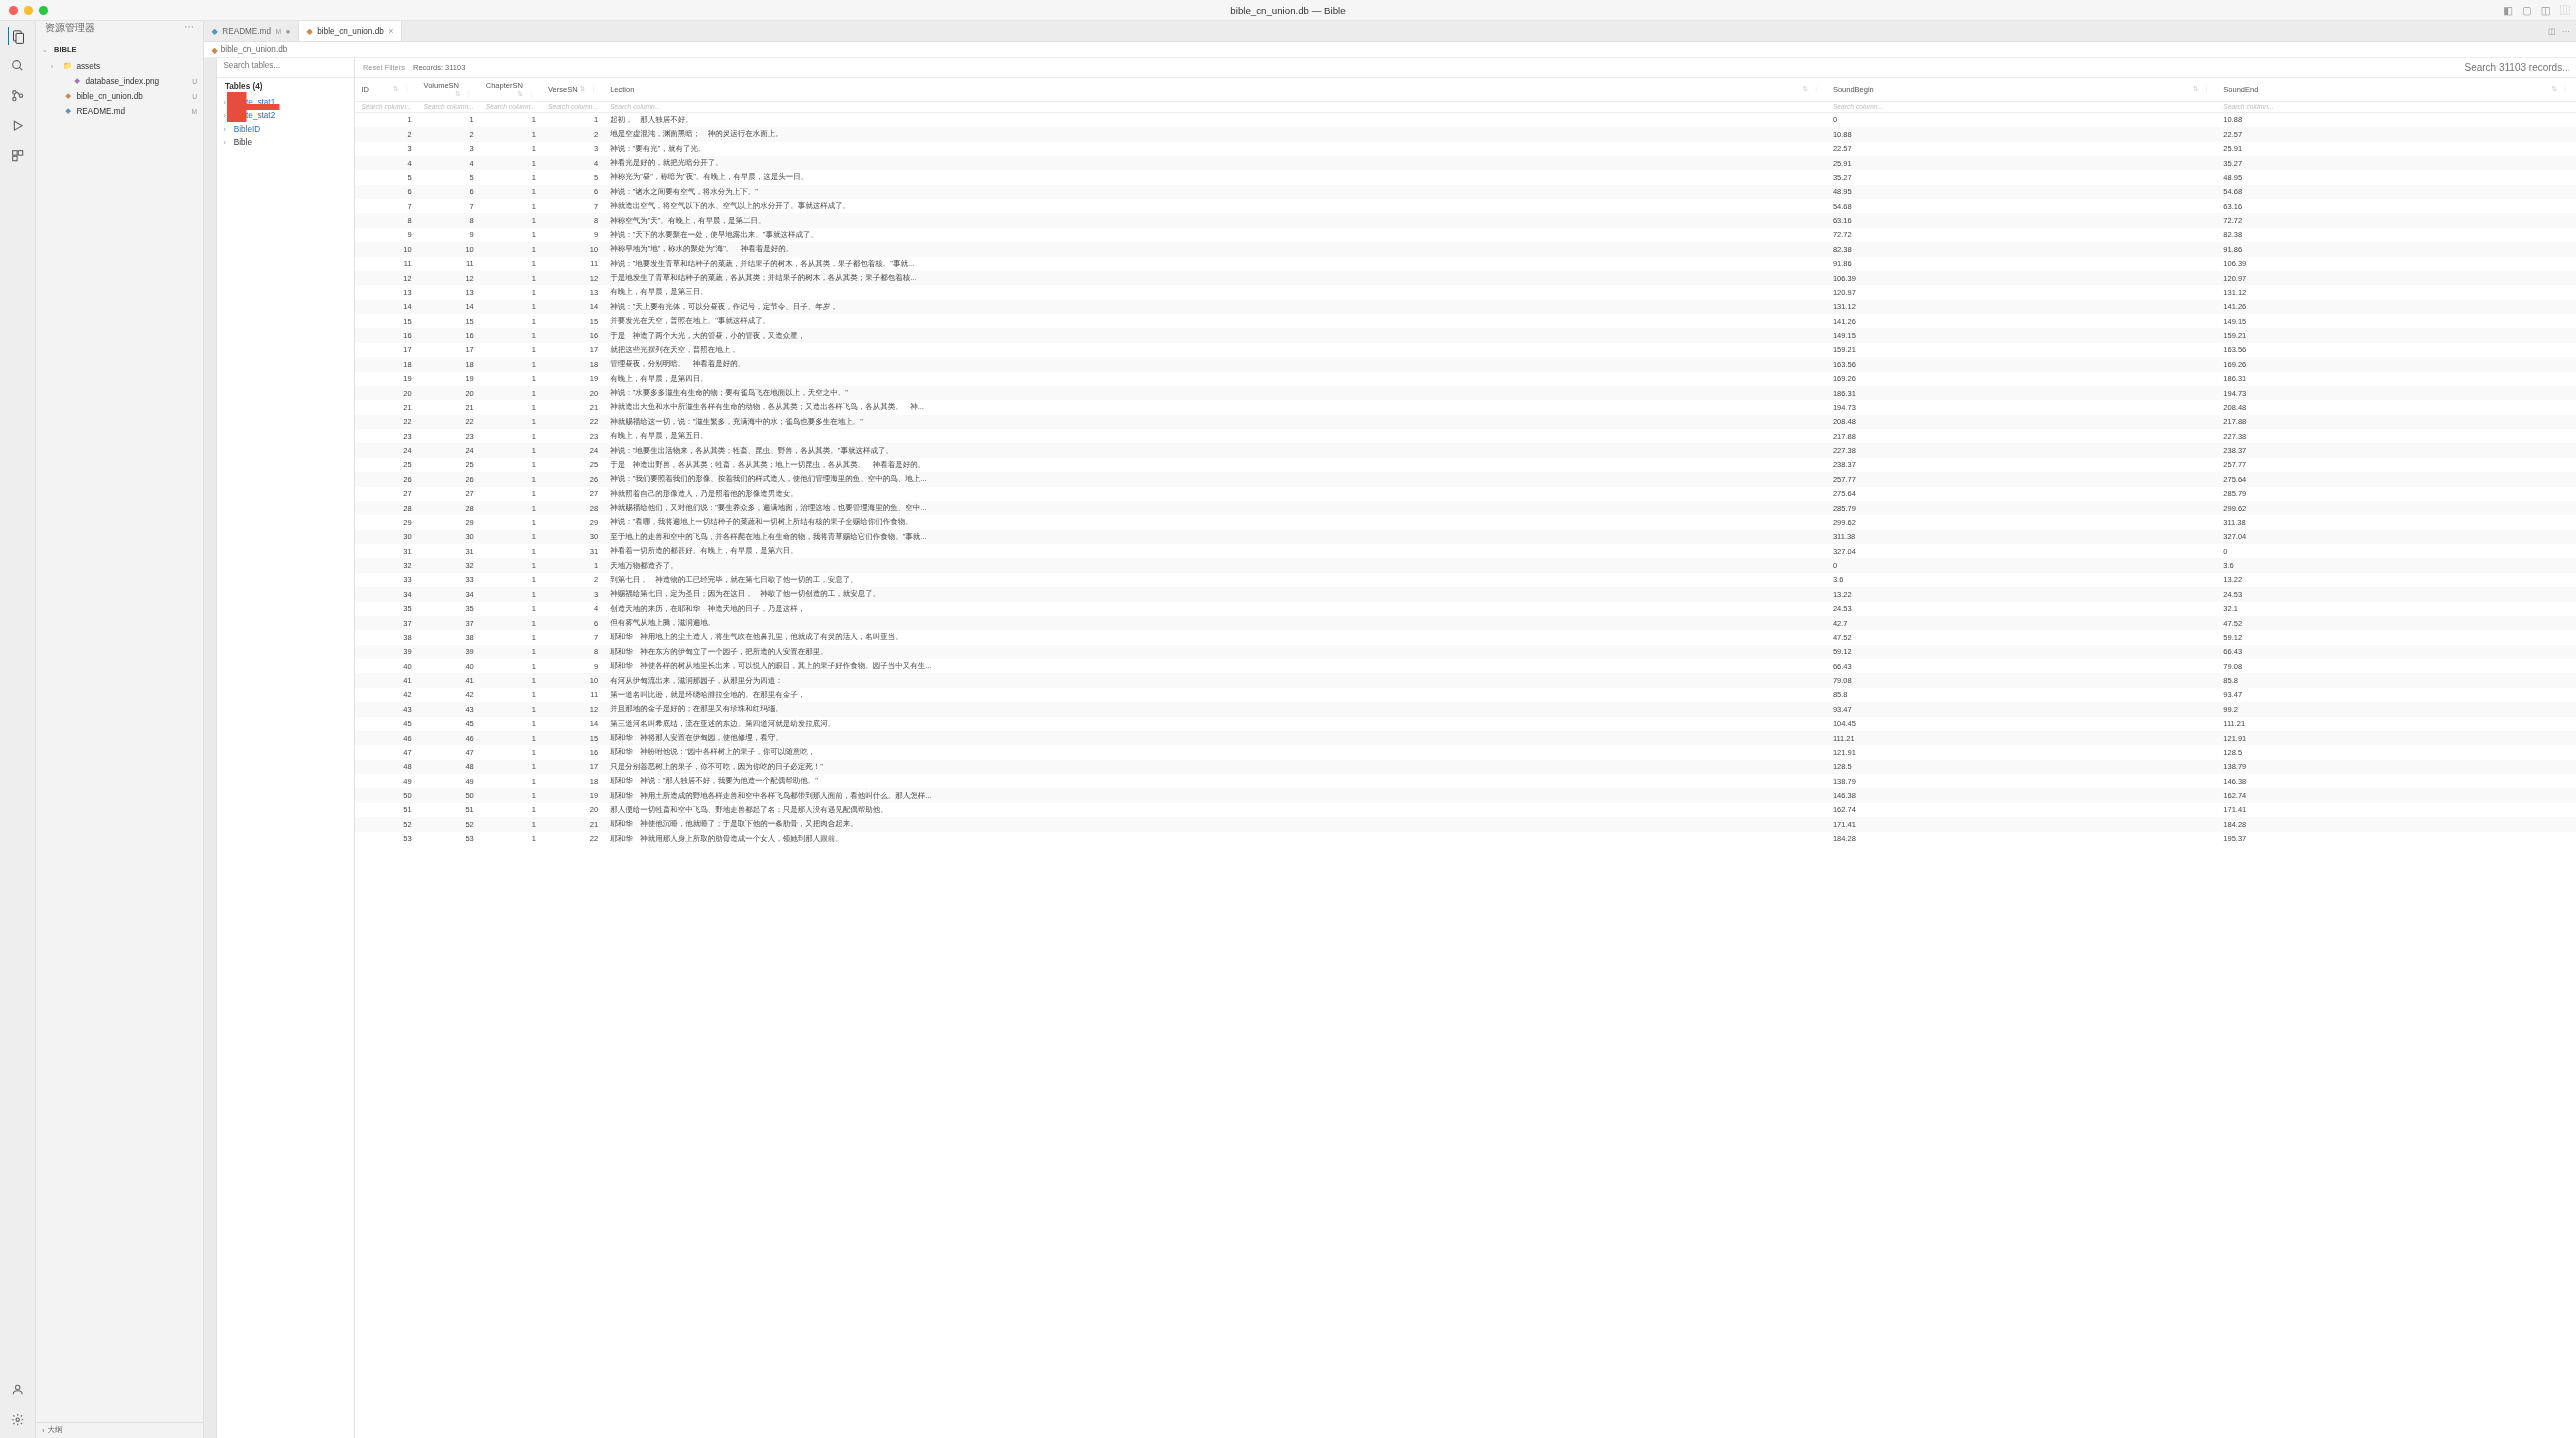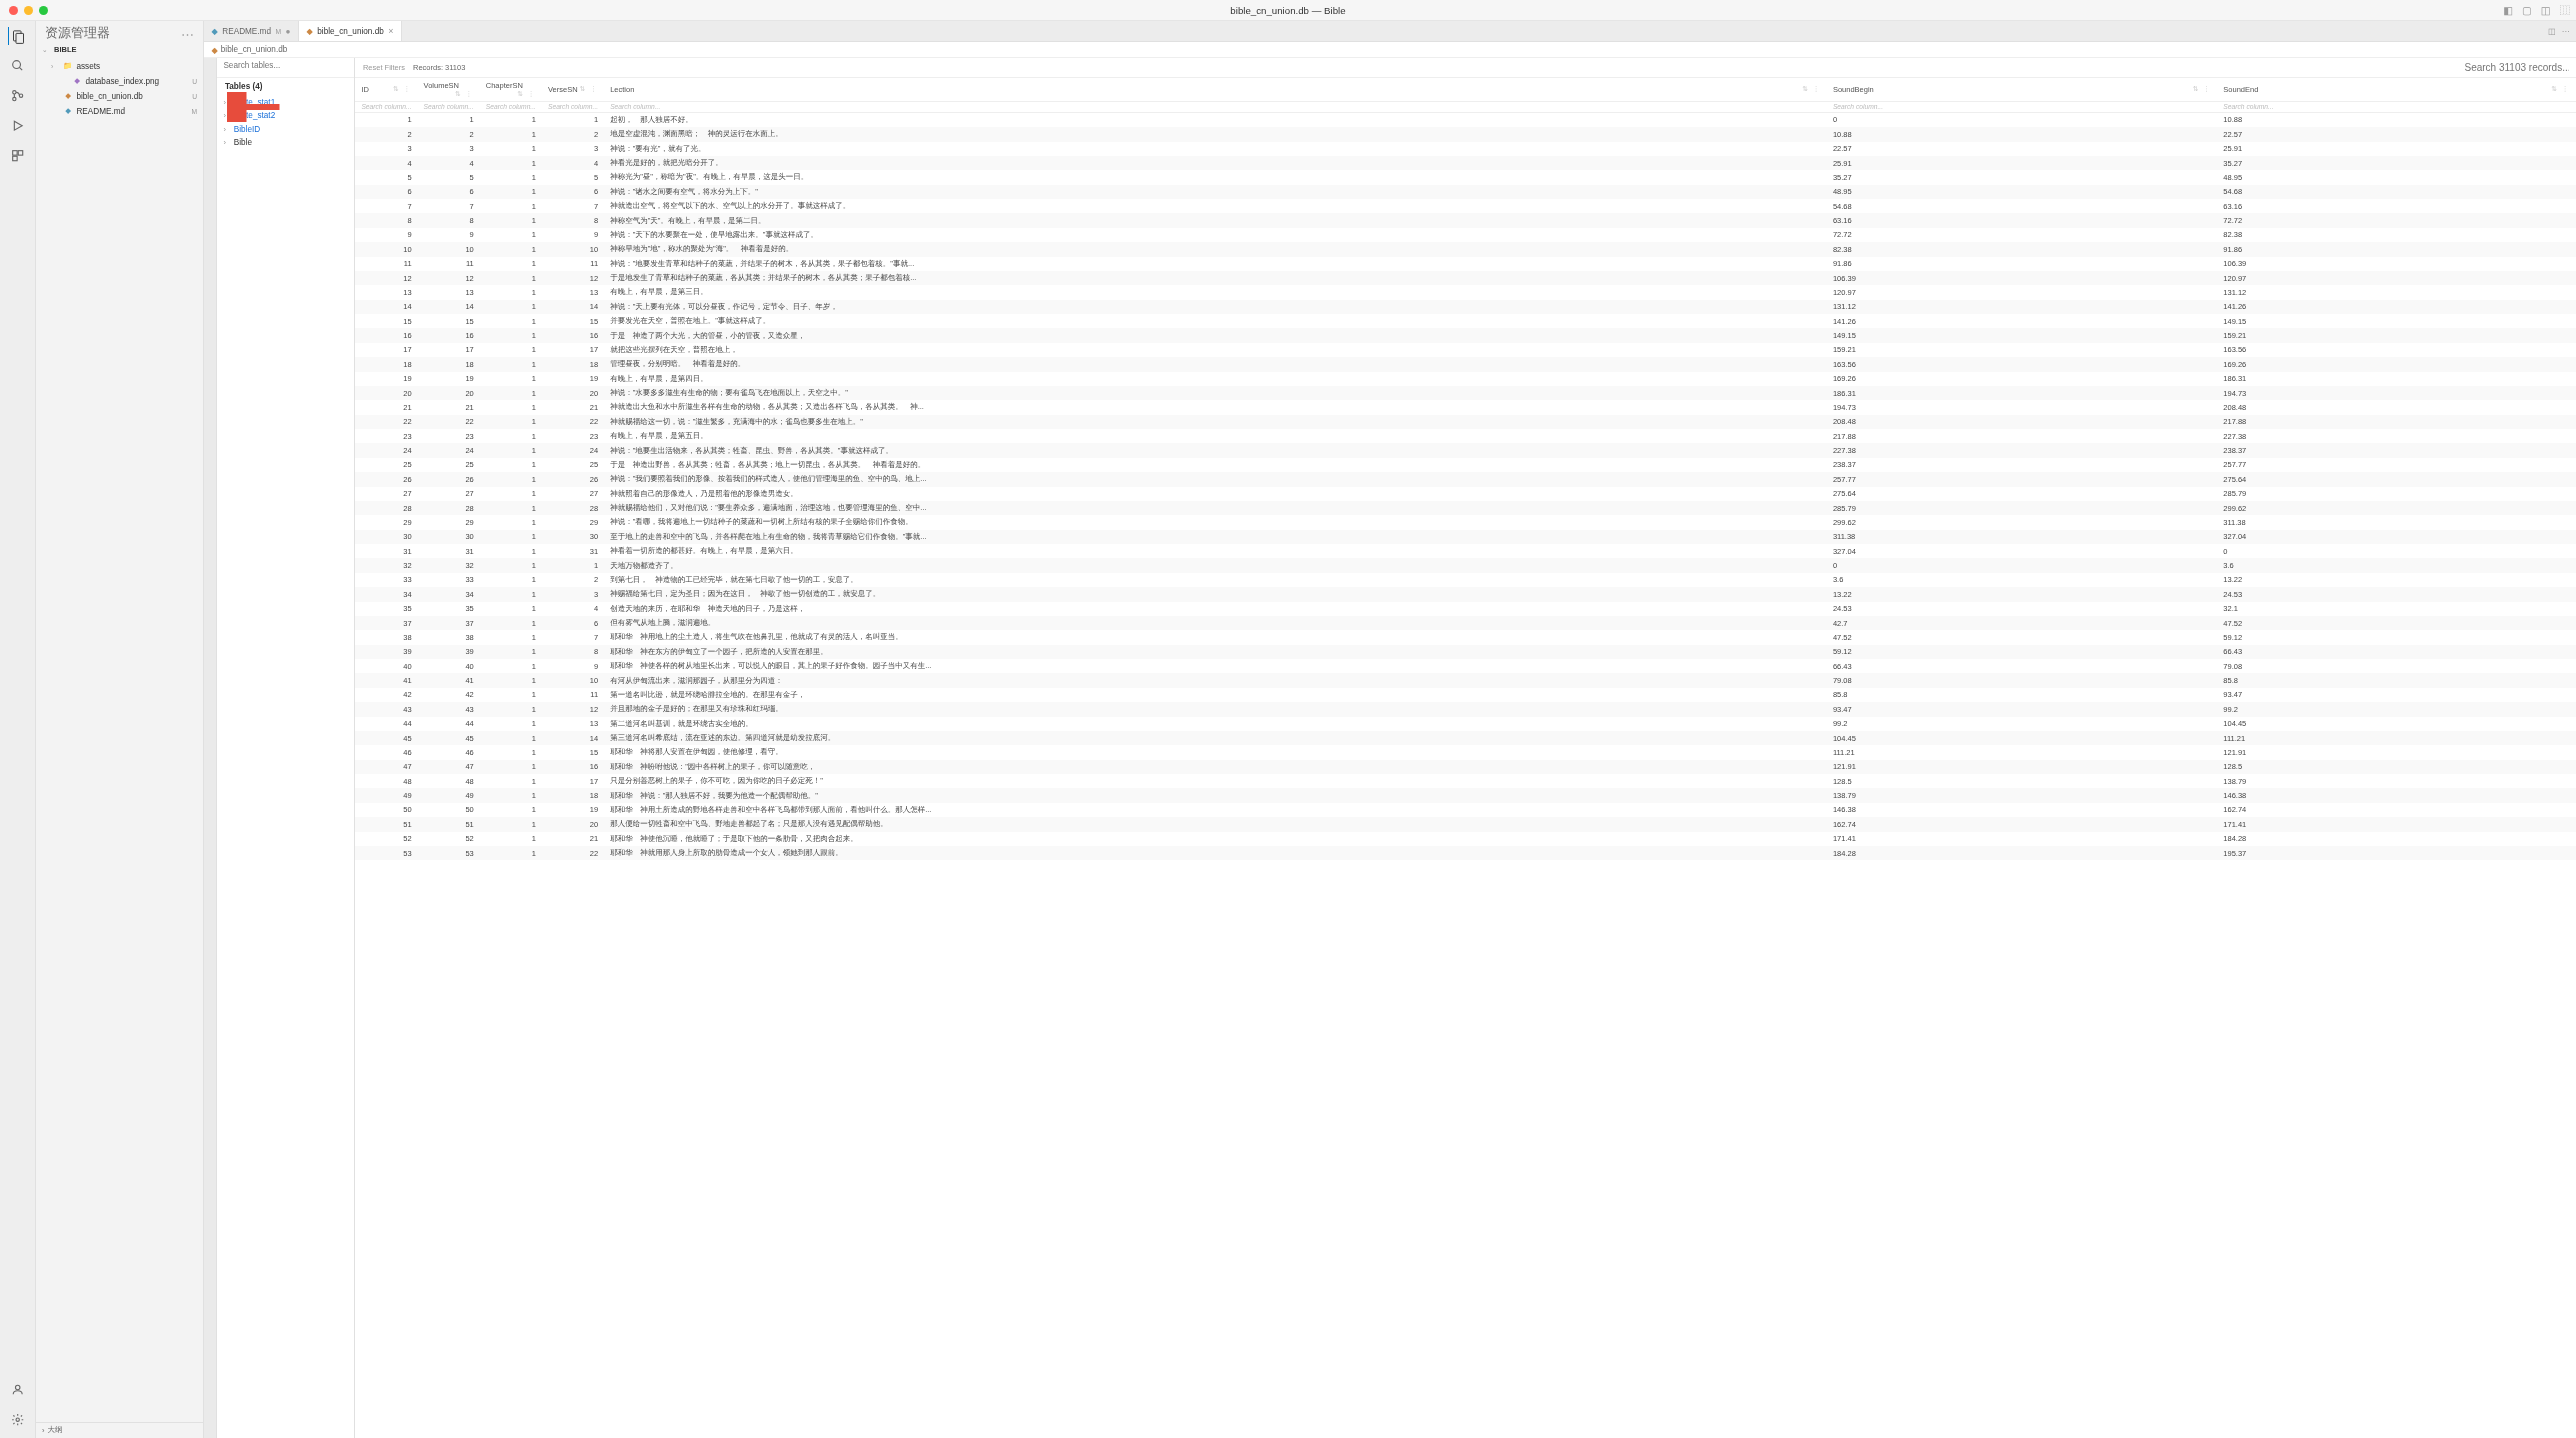--- a/index.html
+++ b/index.html
@@ -61,23 +61,23 @@
       width: 168px;
       background: #f3f3f3;
       border-right: 0.7px solid #e0e0e0;
       display: flex;
       flex-direction: column;
       font-size: 8.2px;
     }
     .sidebar-header {
       height: 21px;
       display: flex;
-      align-items: flex-end;
+      align-items: flex-start;
       padding: 0 9px;
-      font-size: 13px;
+      font-size: 10px;
       color: #666;
       justify-content: space-between;
     }
     .sidebar-tree { padding: 1.5px 0; }
     .tree-row {
       display: flex;
       align-items: center;
       height: 15px;
       padding: 0 6px;
       cursor: pointer;
@@ -771,29 +771,20 @@
                 <tr>
                   <td class="col-id">43</td>
                   <td class="col-vol">43</td>
                   <td class="col-chap">1</td>
                   <td class="col-verse">12</td>
                   <td class="col-lection">并且那地的金子是好的；在那里又有珍珠和红玛瑙。</td>
                   <td>93.47</td>
                   <td>99.2</td>
                 </tr>
                 <tr>
-                  <td class="col-id">44</td>
-                  <td class="col-vol">44</td>
-                  <td class="col-chap">1</td>
-                  <td class="col-verse">13</td>
-                  <td class="col-lection">第二道河名叫基训，就是环绕古实全地的。</td>
-                  <td>99.2</td>
-                  <td>104.45</td>
-                </tr>
-                <tr>
                   <td class="col-id">45</td>
                   <td class="col-vol">45</td>
                   <td class="col-chap">1</td>
                   <td class="col-verse">14</td>
                   <td class="col-lection">第三道河名叫希底结，流在亚述的东边。第四道河就是幼发拉底河。</td>
                   <td>104.45</td>
                   <td>111.21</td>
                 </tr>
                 <tr>
                   <td class="col-id">46</td>

